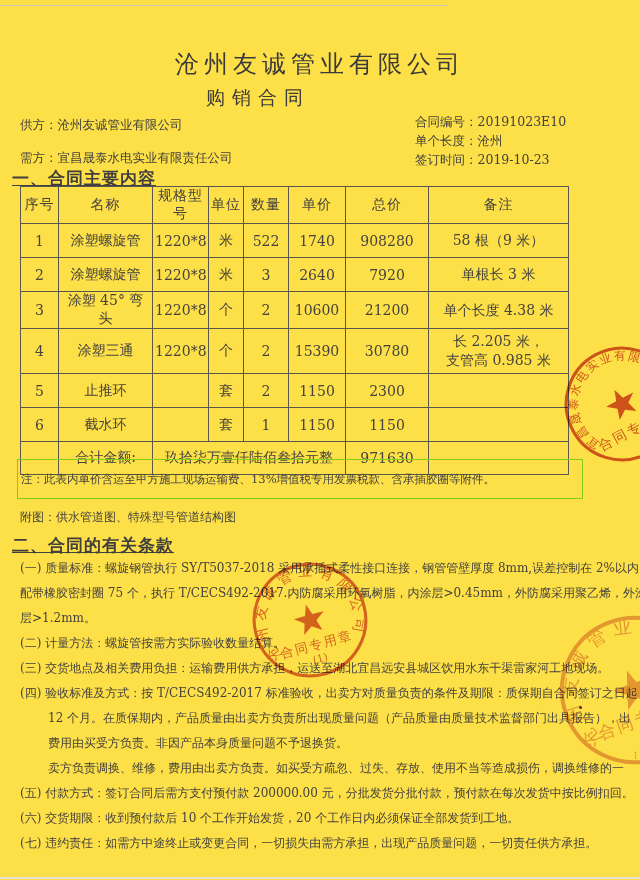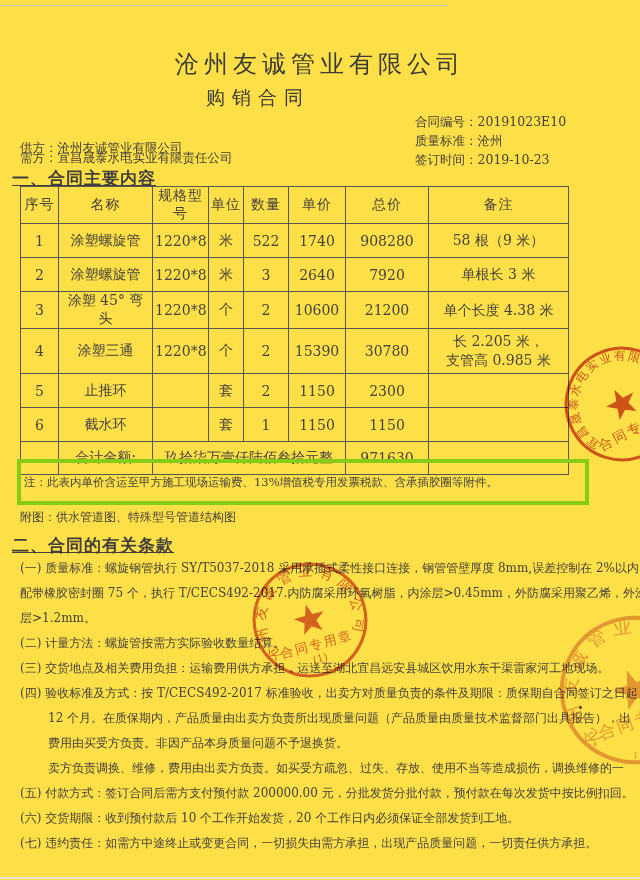--- a/index.html
+++ b/index.html
@@ -8,41 +8,41 @@
         font-family:"DejaVu Serif","Liberation Serif",serif;color:#413f3e;}
   .scan-top-line{position:absolute;left:0;top:5px;width:448px;height:1px;background:#c6c6c6;}
   .scan-bottom-line{position:absolute;left:0;top:877px;width:640px;height:2px;background:#e3e2e0;}
 
   .company-title{position:absolute;left:0;top:48px;width:640px;text-align:center;
                  font-size:24px;letter-spacing:5px;color:#3c3a39;}
   .doc-title{position:absolute;left:0;top:85px;width:516px;text-align:center;
              font-size:19px;letter-spacing:7px;color:#3c3a39;}
 
   .meta-line{position:absolute;font-size:12.5px;white-space:nowrap;}
-  .supplier-line{left:20px;top:117px;margin-top:23px;}
+  .supplier-line{left:20px;top:117px;}
   .buyer-line{left:20px;top:150px;}
   .meta-right{position:absolute;left:415px;top:112px;font-size:12.5px;line-height:19px;}
   .meta-right div{white-space:nowrap;}
 
   .section-title{position:absolute;left:12px;font-size:17px;font-weight:600;letter-spacing:1px;text-decoration:underline;}
   .section-1{top:167px;}
   .section-2{top:534px;}
 
   .items-table{position:absolute;left:20px;top:186px;width:548px;border-collapse:collapse;
                table-layout:fixed;font-size:14px;color:#45423f;}
   .items-table th,.items-table td{border:1px solid #59564f;text-align:center;padding:0 2px;
                font-weight:normal;overflow:hidden;}
   .items-table th{height:30px;letter-spacing:1px;}
   .items-table td{height:33px;}
   .items-table tr.tall td{height:44px;}
   .items-table tr.total-row td{height:32px;}
   .remark-cell{white-space:pre-line;line-height:1.35;}
 
   .note-box{position:absolute;left:17px;top:459px;width:564px;height:38px;
-            border:4px solid #84cc16;display:flex;align-items:center;text-align:right;}
+            border:1px solid #84cc16;display:flex;align-items:center;text-align:right;}
   .note-box span{font-size:11.5px;padding-left:3px;white-space:nowrap;color:#45423f;}
 
   .attachment-line{position:absolute;left:20px;top:509px;font-size:12px;}
 
   .terms{position:absolute;left:20px;top:556px;width:606px;font-size:12px;line-height:25px;color:#44413e;}
   .terms .tl{white-space:nowrap;}
   .terms .ind{padding-left:28px;}
 
   .stamp{position:absolute;pointer-events:none;mix-blend-mode:multiply;}
   .stamp svg{display:block;}
@@ -69,21 +69,21 @@
 
   <div class="meta-line supplier-line">
     <span>供方：</span><span>沧州友诚管业有限公司</span>
   </div>
   <div class="meta-line buyer-line">
     <span>需方：</span><span>宜昌晟泰水电实业有限责任公司</span>
   </div>
 
   <div class="meta-right">
     <div><span>合同编号：</span><span>20191023E10</span></div>
-    <div><span>质量标准：</span><span>沧州</span></div>
+    <div><span>单个长度：</span><span>沧州</span></div>
     <div><span>签订时间：</span><span>2019-10-23</span></div>
   </div>
 
   <div class="section-title section-1">一、合同主要内容</div>
 
   <table class="items-table">
     <colgroup>
       <col style="width:38px">
         <col style="width:94px">
         <col style="width:56px">

